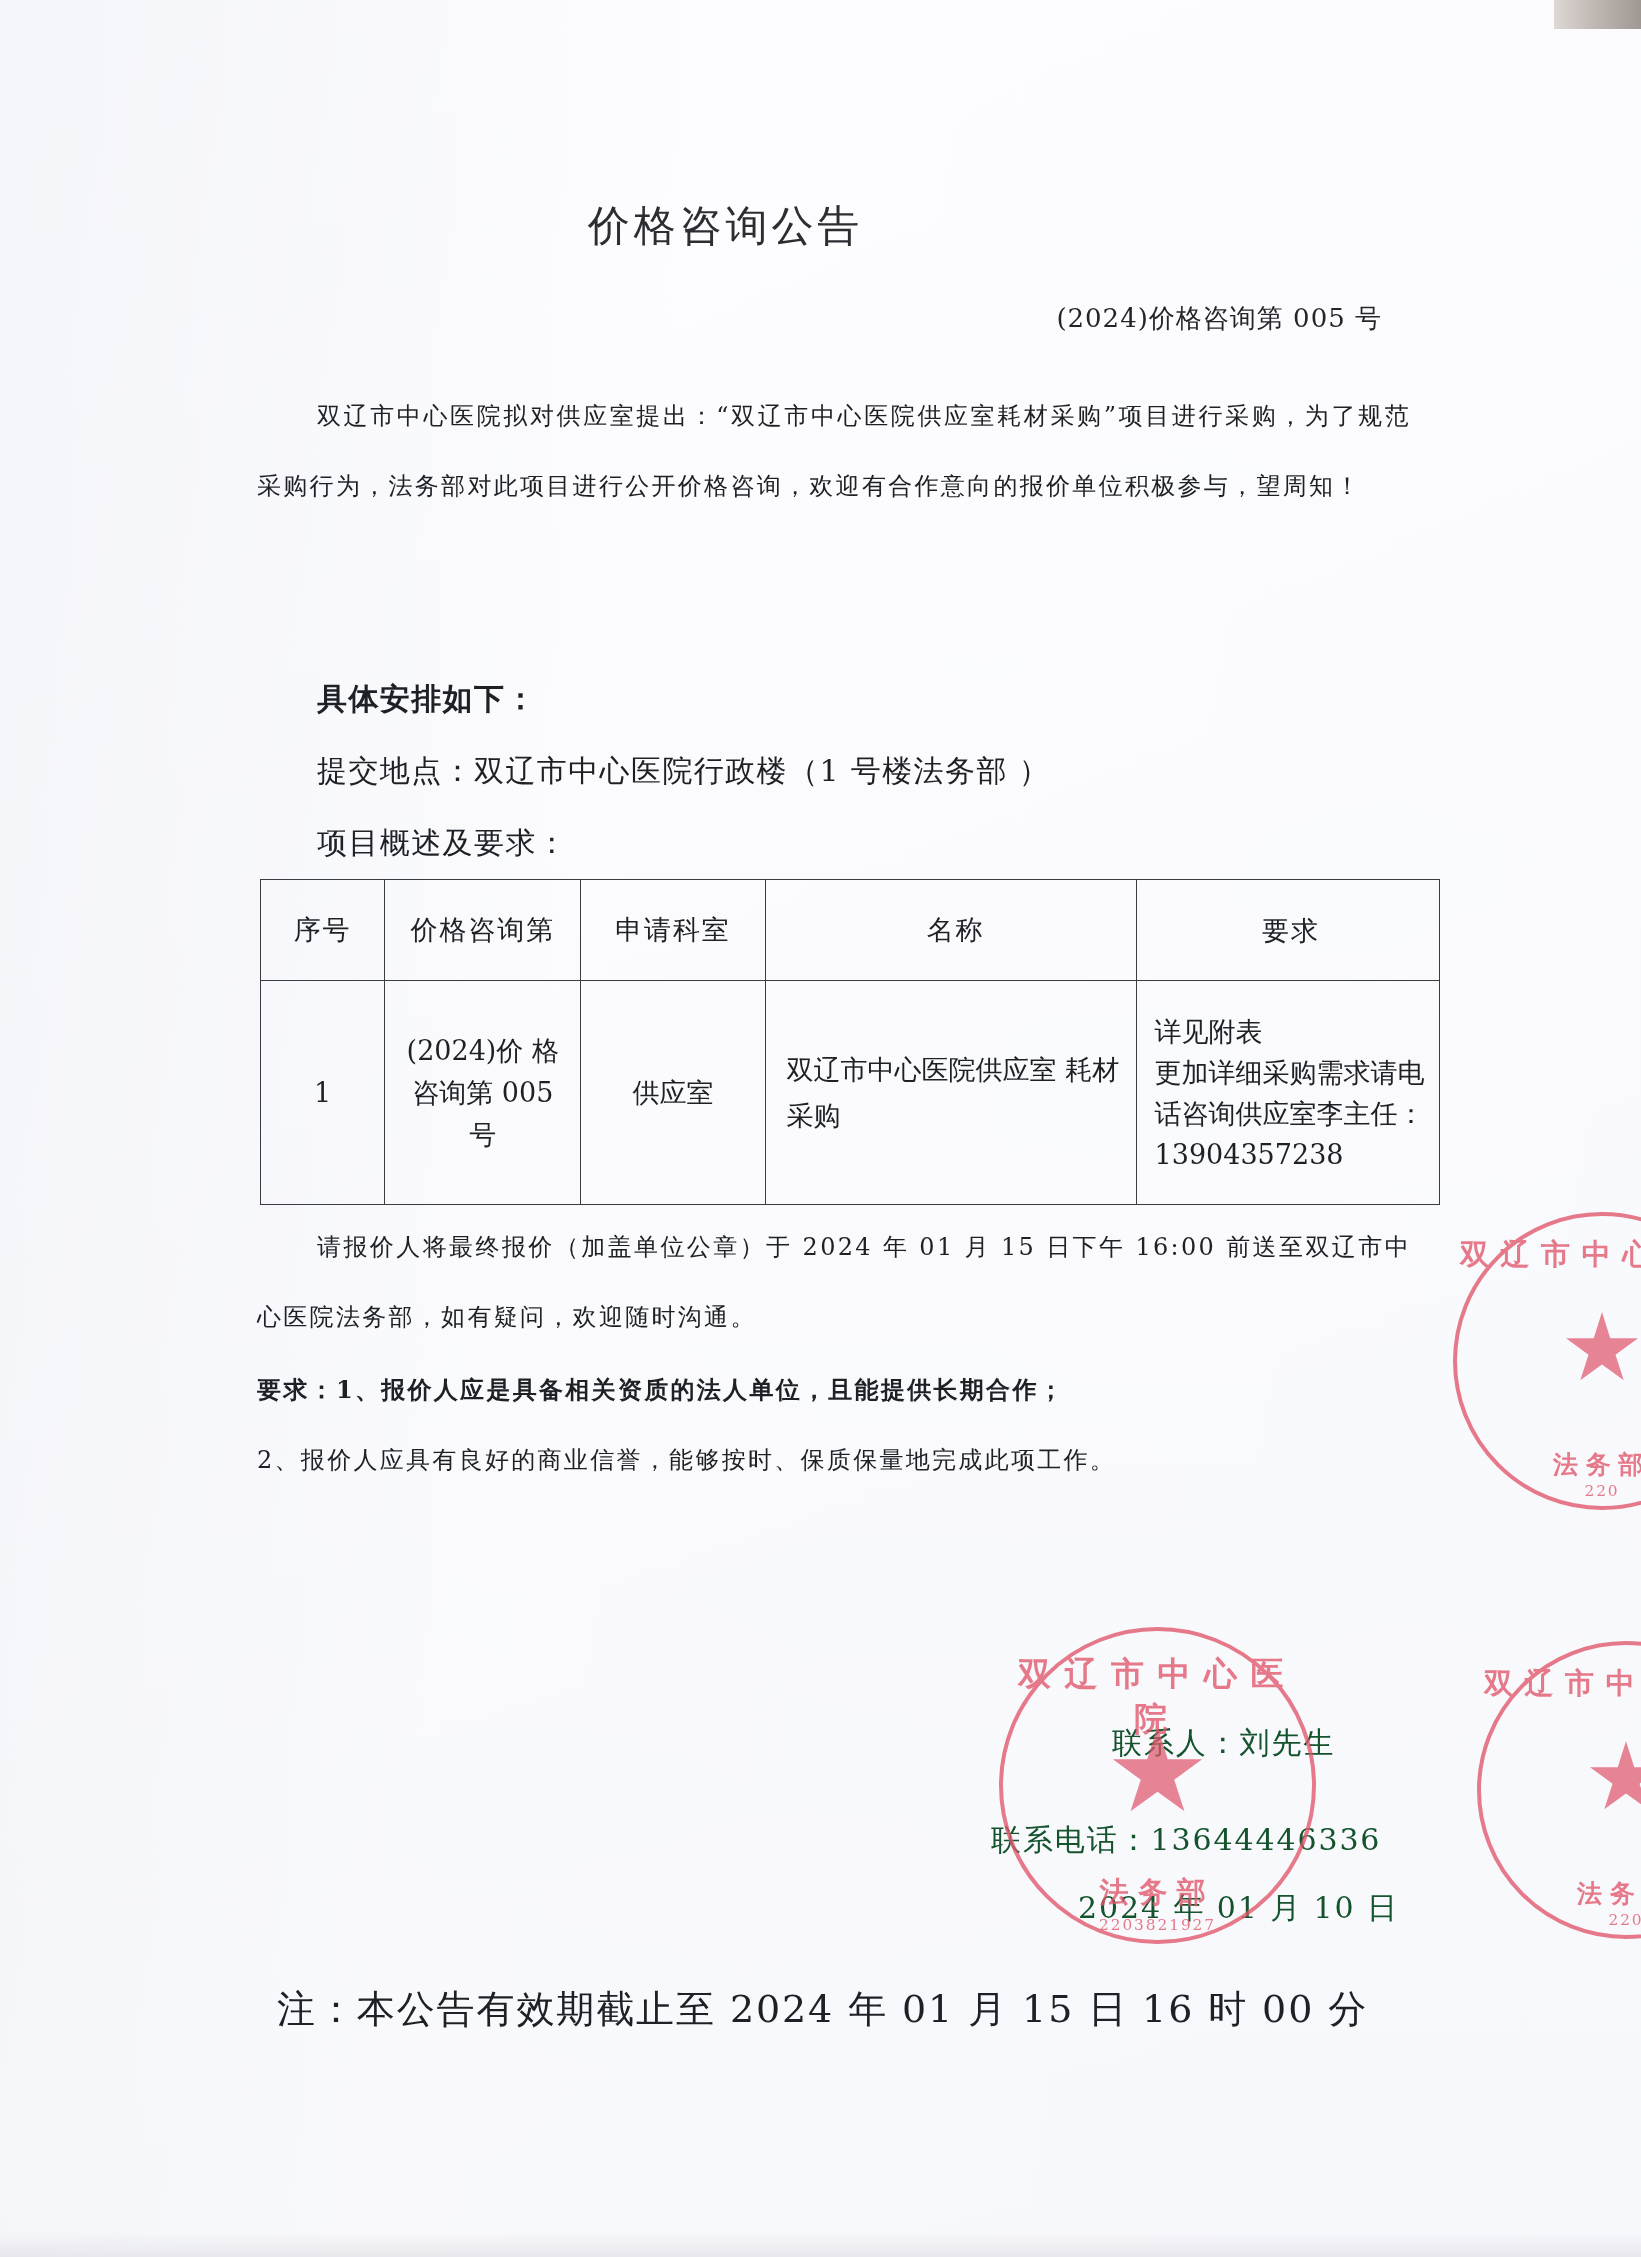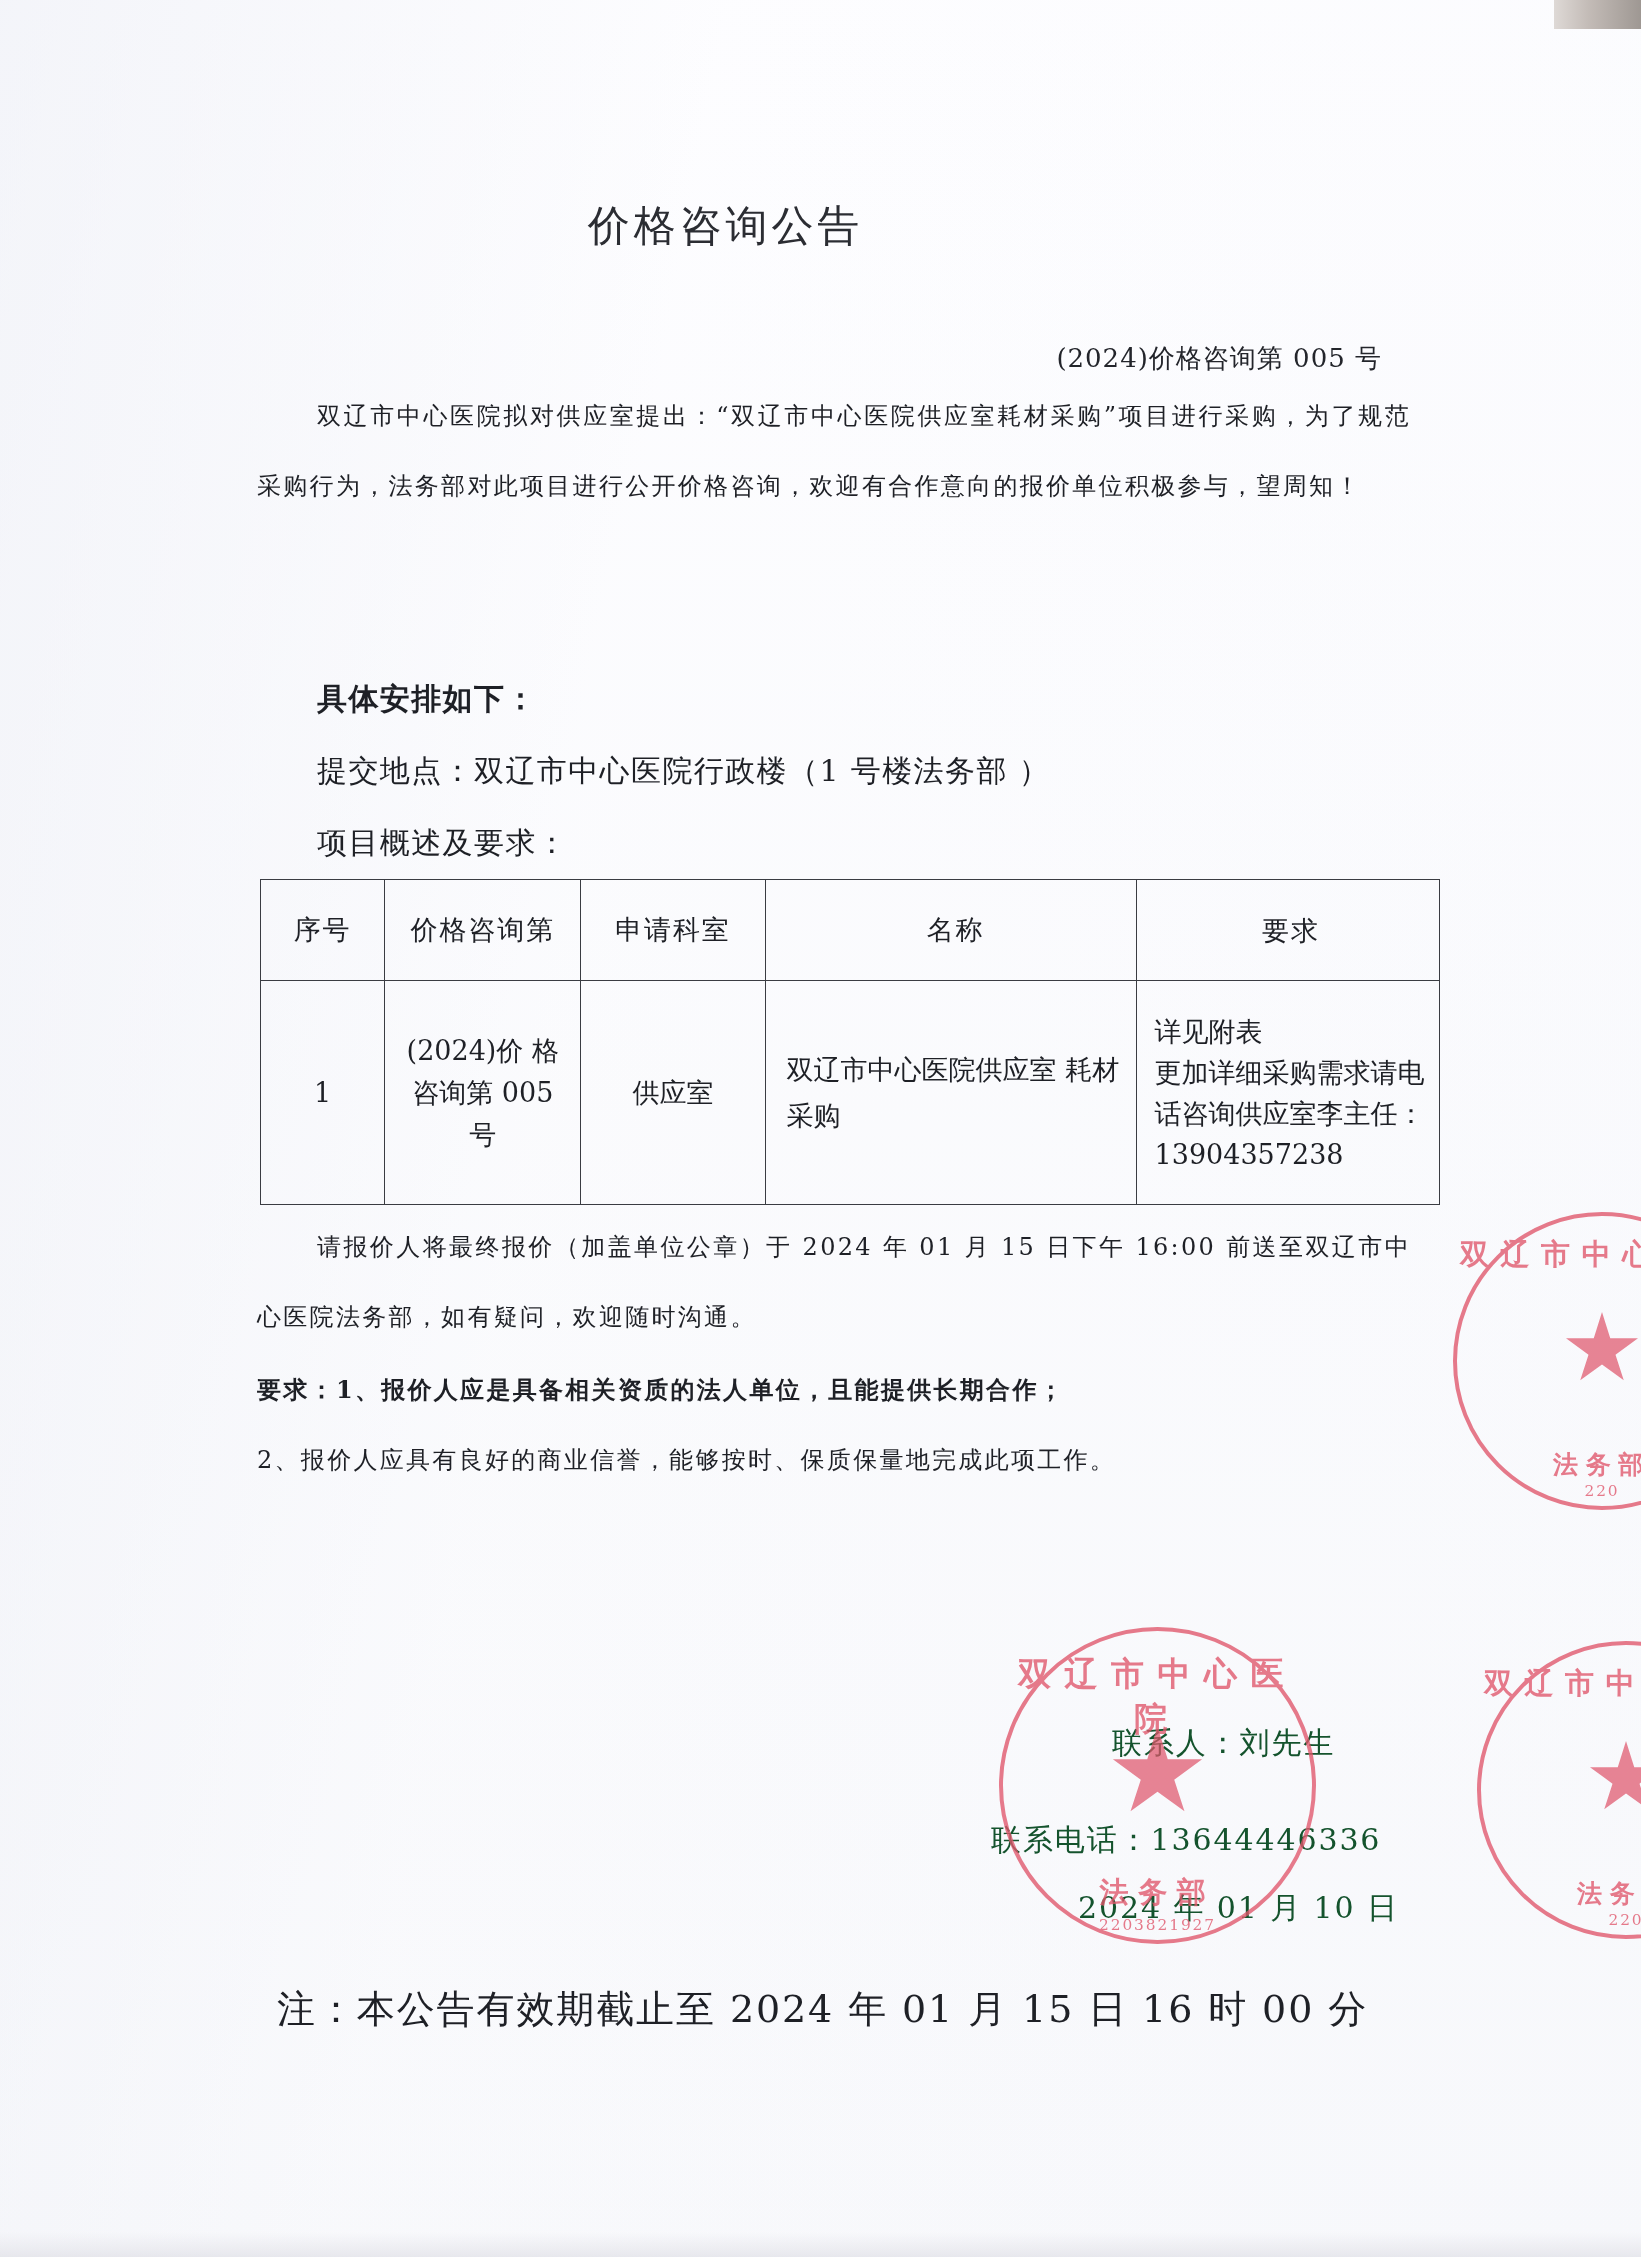--- a/index.html
+++ b/index.html
@@ -60,21 +60,20 @@
   }
 
   .doc-number {
     position: absolute;
     left: 0; top: 301px;
     width: 1342px;
     text-align: right;
     font-size: 26px;
     letter-spacing: 1px;
     color: #23252b;
-    margin-top: 40px;
   }
 
   .para {
     position: absolute;
     font-size: 30px;
     line-height: 1.0;
     letter-spacing: 1.4px;
     color: #1e2026;
     white-space: nowrap;
   }

